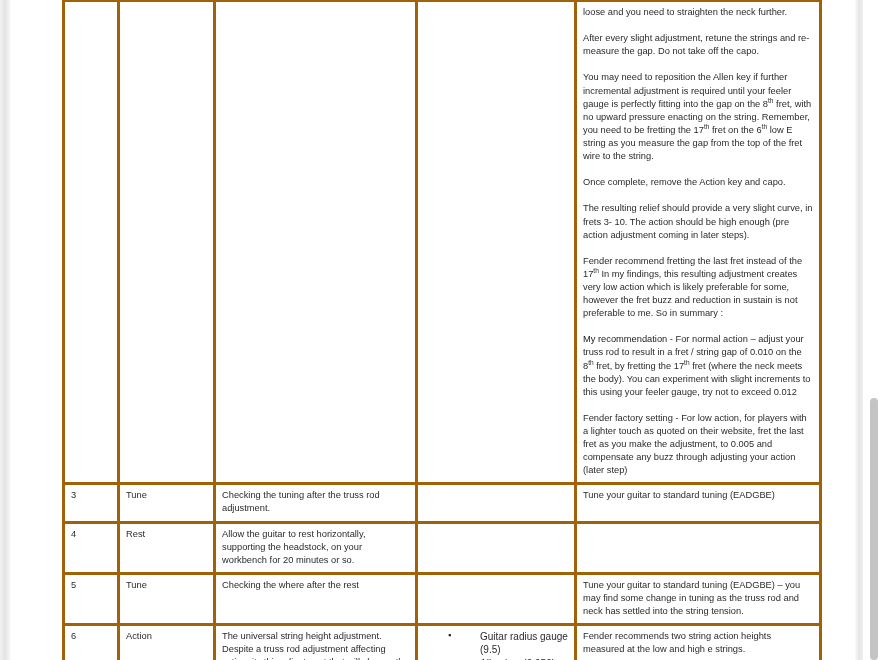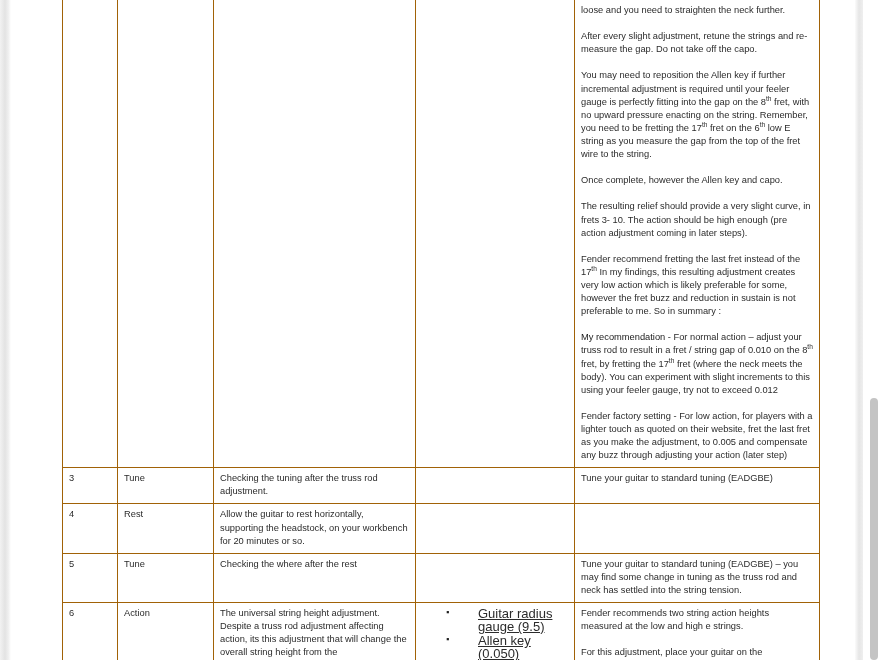--- a/index.html
+++ b/index.html
@@ -32,21 +32,21 @@
   
   table.doc-table {
     position: absolute;
     left: 51px;           
     top: -1px;
     width: 757px;         
     border-collapse: collapse;
     table-layout: fixed;
   }
   table.doc-table td {
-    border: 1px solid #a16207;
+    border: 3px solid #a16207;
     vertical-align: top;
     padding: 4px 6px 5px 6px;
     font-size: 9.3px;
     line-height: 13.1px;
     color: #2b2b2b;
   }
   col.c-num   { width: 55px; }
   col.c-title { width: 96px; }
   col.c-desc  { width: 202px; }
   col.c-tools { width: 159px; }
@@ -61,21 +61,21 @@
   td.notes p, td.desc p { margin: 0 0 13.1px 0; }
   td.notes p:last-child, td.desc p:last-child { margin-bottom: 0; }
   sup { font-size: 6.6px; vertical-align: super; line-height: 0; }
   b { font-weight: normal; color: #1a1a1a; }
 
   ul.tool-list { list-style: none; margin: 0; padding: 0; }
   ul.tool-list li {
     position: relative;
     padding-left: 56px;
     margin-bottom: 1px;
-    font-size: 13px; line-height: 13.1px; text-decoration: underline;
+    font-size: 10px; line-height: 13.1px;
   }
   ul.tool-list li::before {
     content: "\25AA";
     position: absolute; left: 24px; top: -1px;
     font-size: 9px; color: #1c1c1c;
   }
 
   
   .scrollbar-track {
     position: absolute; right: 0; top: 0; width: 13px; height: 660px;
@@ -112,21 +112,21 @@
 
         <tr>
           <td class="num"></td>
           <td class="title"></td>
           <td class="desc"></td>
           <td class="tools"></td>
           <td class="notes">
             <p>loose and you need to straighten the neck further.</p>
             <p>After every slight adjustment, retune the strings and re-measure the gap. Do not take off the capo.</p>
             <p>You may need to reposition the Allen key if further incremental adjustment is required until your feeler gauge is perfectly fitting into the gap on the 8<sup>th</sup> fret, with no upward pressure enacting on the string. Remember, you need to be fretting the 17<sup>th</sup> fret on the 6<sup>th</sup> low E string as you measure the gap from the top of the fret wire to the string.</p>
-            <p>Once complete, however the Allen key and capo.</p>
+            <p>Once complete, remove the Action key and capo.</p>
             <p>The resulting relief should provide a very slight curve, in frets 3- 10. The action should be high enough (pre action adjustment coming in later steps).</p>
             <p>Fender recommend fretting the last fret instead of the 17<sup>th</sup> In my findings, this resulting adjustment creates very low action which is likely preferable for some, however the fret buzz and reduction in sustain is not preferable to me. So in summary :</p>
             <p><b>My recommendation</b> - For normal action – adjust your truss rod to result in a fret / string gap of 0.010 on the 8<sup>th</sup> fret, by fretting the 17<sup>th</sup> fret (where the neck meets the body). You can experiment with slight increments to this using your feeler gauge, try not to exceed 0.012</p>
             <p>Fender factory setting - For low action, for players with a lighter touch as quoted on their website, fret the last fret as you make the adjustment, to 0.005 and compensate any buzz through adjusting your action (later step)</p>
           </td>
         </tr>
 
         <tr>
           <td class="num">3</td>
           <td class="title">Tune</td>

